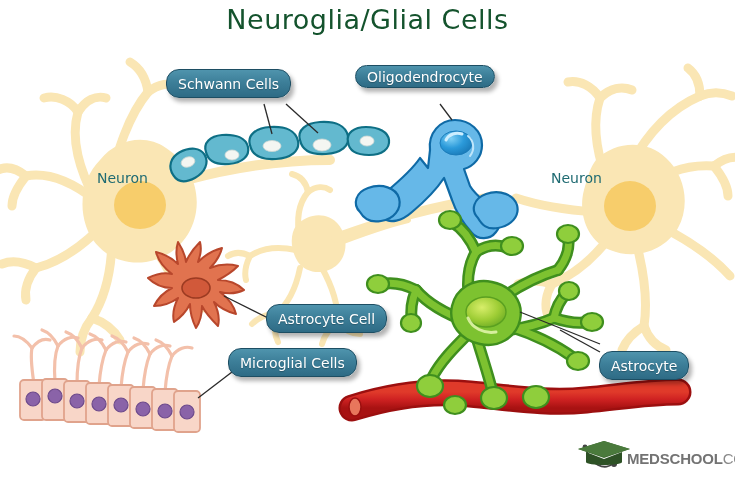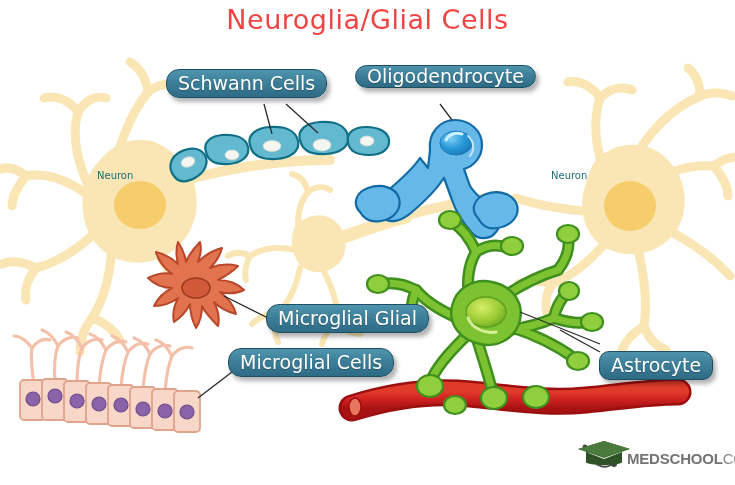--- a/index.html
+++ b/index.html
@@ -30,45 +30,45 @@
   .title {
     position: absolute;
     left: 0;
     top: 4px;
     width: 735px;
     text-align: center;
     font-family: "DejaVu Sans", sans-serif;
     font-size: 27px;
     font-weight: 400;
     letter-spacing: 0.5px;
-    color: #ef4444;
+    color: #14532d;
     font-style: normal;
   }
   .label-box {
     position: absolute;
     box-sizing: border-box;
     border: 1.5px solid #1d4e63;
     border-radius: 13px;
     background: linear-gradient(180deg, #4f94ad 0%, #3d7f99 45%, #2e6b85 100%);
     color: #ffffff;
     font-family: "DejaVu Sans", sans-serif;
-    font-size: 19px;
+    font-size: 14px;
     line-height: 1;
     display: flex;
     align-items: center;
     justify-content: center;
     padding: 0 11px;
     white-space: nowrap;
     box-shadow: 3px 4px 4px rgba(0,0,0,0.30);
     text-shadow: 0 1px 1px rgba(0,0,0,0.25);
   }
   .neuron-label {
     position: absolute;
     font-family: "DejaVu Sans", sans-serif;
-    font-size: 10px;
+    font-size: 14px;
     color: #1f6b72;
     white-space: nowrap;
   }
   .logo-wrap {
     position: absolute;
     left: 575px;
     top: 435px;
     width: 150px;
     height: 46px;
     display: flex;
@@ -383,25 +383,25 @@
       <path d="M578,449 L604,441 L630,449 L604,457 Z" fill="#4a7a3c"></path>
     </g>
   </svg>
 
   <div class="title">Neuroglia/Glial Cells</div>
 
   <div class="label-box" style="left:166px; top:69px; height:29px;">Schwann Cells</div>
 
   <div class="label-box" style="left:355px; top:65px; height:23px;">Oligodendrocyte</div>
 
-  <div class="label-box" style="left:266px; top:304px; height:29px;">Microglial Glial</div>
+  <div class="label-box" style="left:266px; top:304px; height:29px;">Astrocyte Cell</div>
 
   <div class="label-box" style="left:228px; top:348px; height:29px;">Microglial Cells</div>
 
-  <div class="label-box" style="left:599px; top:351px; height:29px;border-radius:10px;">Astrocyte</div>
+  <div class="label-box" style="left:599px; top:351px; height:29px;">Astrocyte</div>
 
   <div class="neuron-label" style="left:97px; top:170px;">Neuron</div>
 
   <div class="neuron-label" style="left:551px; top:170px;">Neuron</div>
 
   <div class="logo-wrap">
     <div class="logo-text" style="margin-left:52px;">
       <span class="a">MEDSCHOOL</span><span class="b">COACH</span>
     </div>
   </div>

